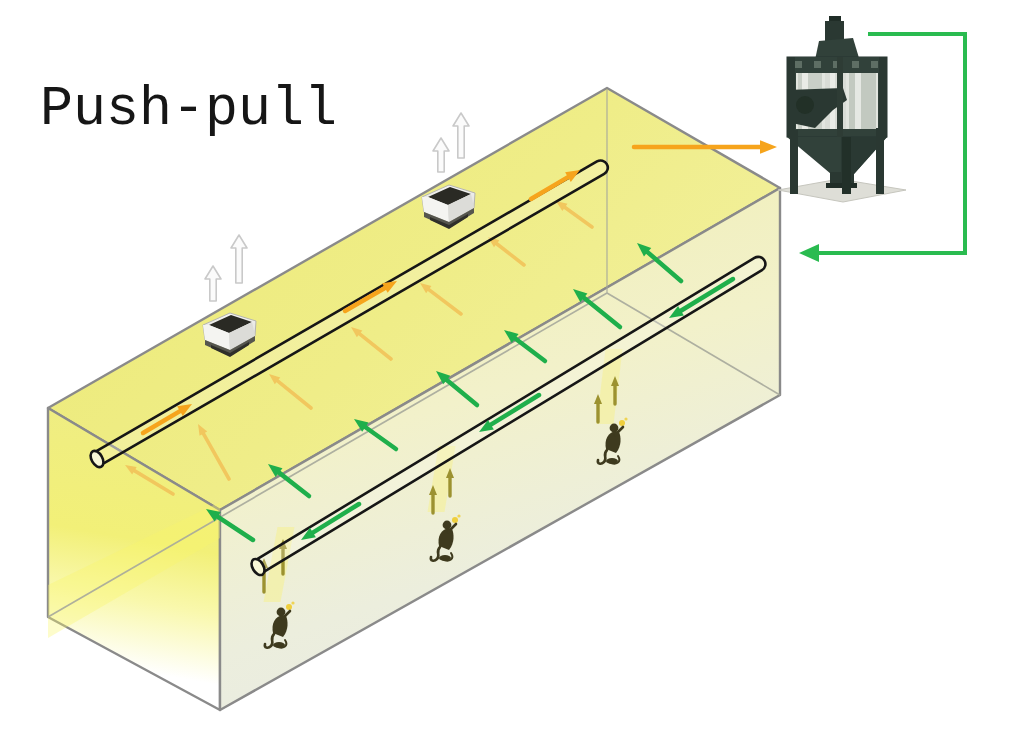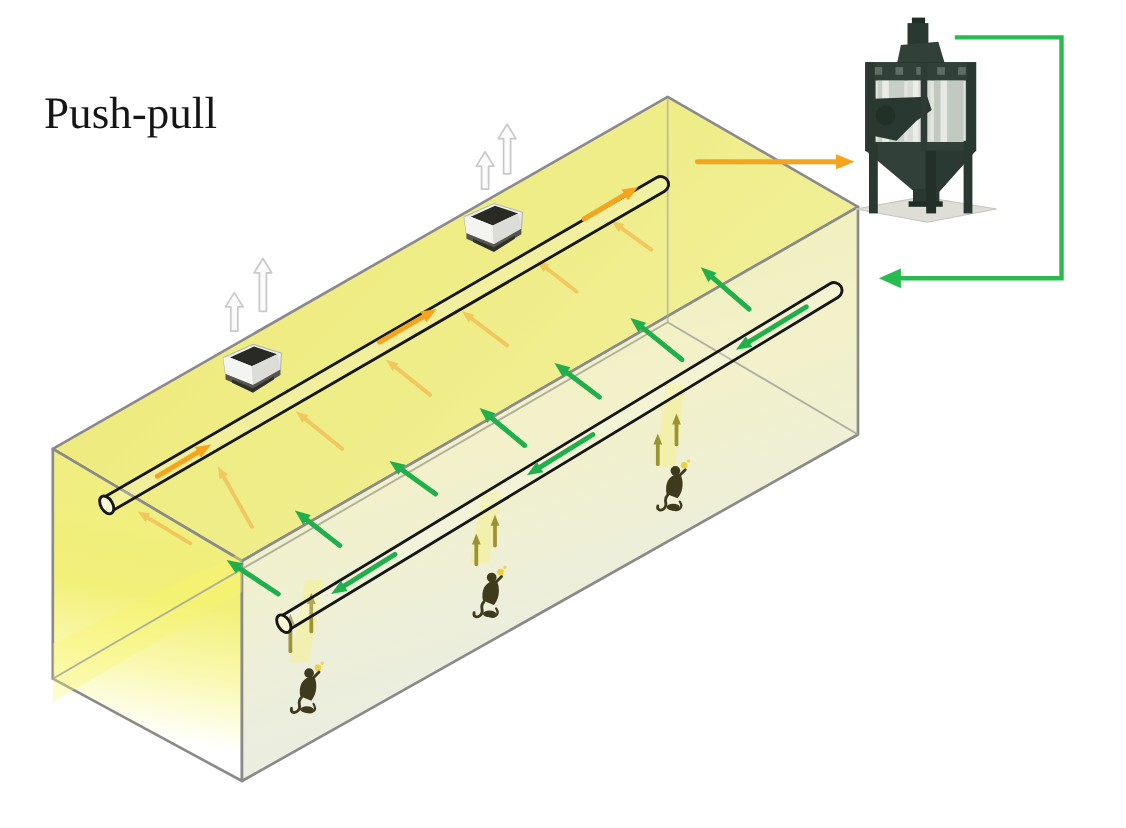--- a/index.html
+++ b/index.html
@@ -7,25 +7,25 @@
     position:relative;
     width:1024px;height:753px;
     background:#FFFFFF;
     overflow:hidden;
     font-family:"Liberation Sans", sans-serif;
   }
   .canvas svg{position:absolute;left:0;top:0;}
   .title{
     position:absolute;
     left:40px;top:80px;
-    font-size:41px;
+    font-size:55px;
     line-height:1.1;
     color:#161616;
     letter-spacing:0px;
-    font-family:Liberation Serif, serif;
+    font-family:Liberation Mono, monospace;
   }
 </style>
 </head>
 <body>
 
 <div class="canvas">
   <svg id="diagram" width="1024" height="753" viewBox="0 0 1024 753">
       <defs>
         <linearGradient id="roofG" x1="0" y1="0.2" x2="1" y2="0.8">
           <stop offset="0" stop-color="#ECEA76"></stop>

